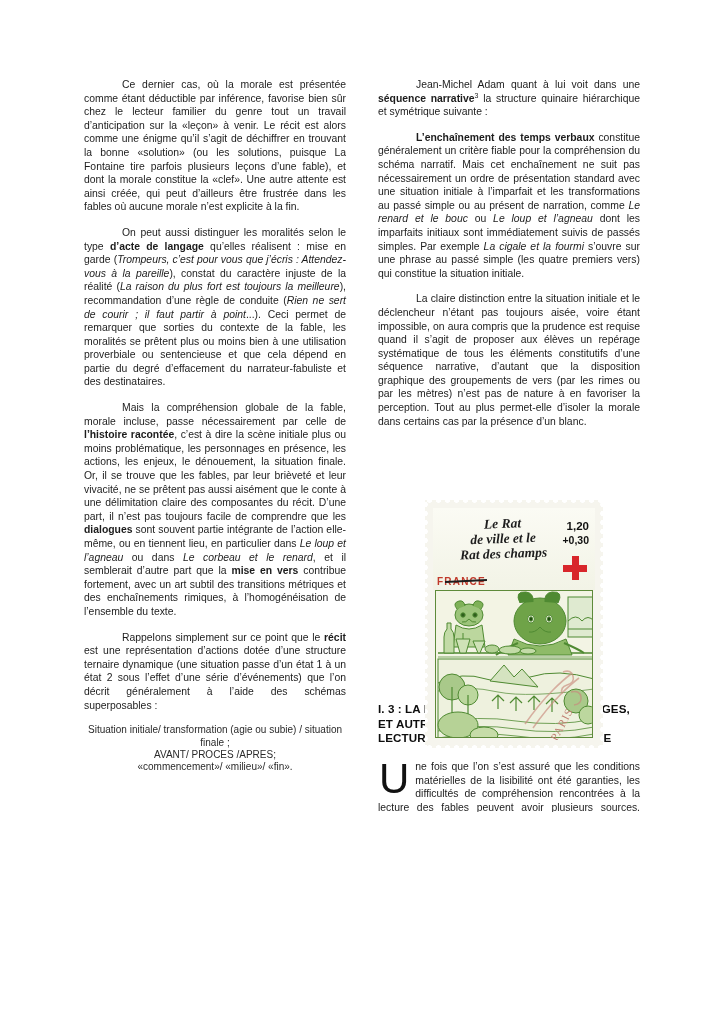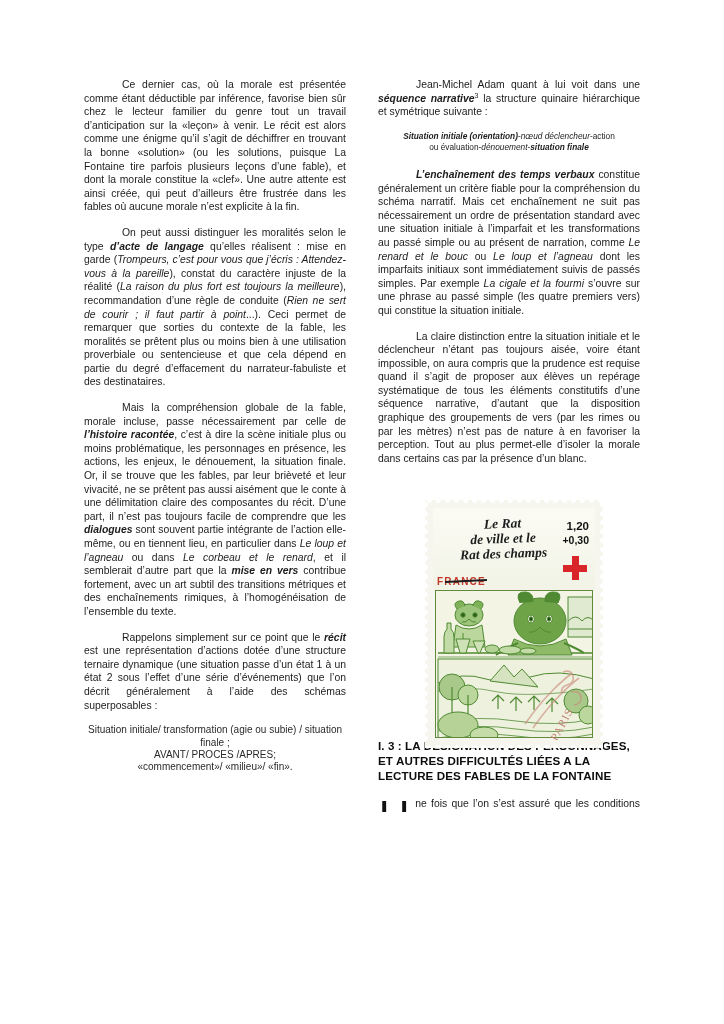--- a/index.html
+++ b/index.html
@@ -34,21 +34,21 @@
   p.body {
     margin: 0 0 12px 0;
     font-size: 10.4px;
     line-height: 13.6px;
     text-align: justify;
     text-indent: 38px;
     color: #1c1c1c;
     -webkit-font-smoothing: antialiased;
   }
 
-  b { font-weight: bold; font-style: italic; }
+  b { font-weight: bold; }
   i { font-style: italic; }
 
   .schema {
     margin: 4px 0 14px 0;
     font-size: 8.3px;
     line-height: 11.6px;
     text-align: center;
     color: #1c1c1c;
   }
   .schema-left {
@@ -266,24 +266,20 @@
         <div>Situation initiale/ transformation (agie ou subie) / situation</div>
         <div>finale ;</div>
         <div>AVANT/ PROCES /APRES;</div>
         <div>«commencement»/ «milieu»/ «fin».</div>
       </div>
     </div>
 
     <div class="col col-right">
       <p class="body"><span>Jean-Michel Adam quant à lui voit dans une </span><b>séquence narrative</b><sup>3</sup><span> la structure quinaire hiérarchique et symétrique suivante :</span></p>
 
-      <div class="schema">
-        <div><b>Situation initiale (orientation)</b><span>-</span><i>nœud déclencheur</i><span>-action</span></div>
-        <div><span>ou évaluation-</span><i>dénouement</i><span>-</span><b>situation finale</b></div>
-      </div>
 
       <p class="body"><b>L’enchaînement des temps verbaux</b><span> constitue généralement un critère fiable pour la compréhension du schéma narratif. Mais cet enchaînement ne suit pas nécessairement un ordre de présentation standard avec une situation initiale à l’imparfait et les transformations au passé simple ou au présent de narration, comme </span><i>Le renard et le bouc</i><span> ou </span><i>Le loup et l’agneau</i><span> dont les imparfaits initiaux sont immédiatement suivis de passés simples. Par exemple </span><i>La cigale et la fourmi</i><span> s’ouvre sur une phrase au passé simple (les quatre premiers vers) qui constitue la situation initiale.</span></p>
       <p class="body"><span>La claire distinction entre la situation initiale et le déclencheur n’étant pas toujours aisée, voire étant impossible, on aura compris que la prudence est requise quand il s’agit de proposer aux élèves un repérage systématique de tous les éléments constitutifs d’une séquence narrative, d’autant que la disposition graphique des groupements de vers (par les rimes ou par les mètres) n’est pas de nature à en favoriser la perception. Tout au plus permet-elle d’isoler la morale dans certains cas par la présence d’un blanc.</span></p>
 
       <div style="height:252px"></div>
 
       <h2 class="section-heading">I. 3 : LA DÉSIGNATION DES PERSONNAGES, ET AUTRES DIFFICULTÉS LIÉES A LA LECTURE DES FABLES DE LA FONTAINE</h2>
 
       <p class="dropcap-para">
         <span class="dropcap">U</span><span>ne fois que l’on s’est assuré que les conditions matérielles de la lisibilité ont été garanties, les difficultés de compréhension rencontrées à la lecture des fables peuvent avoir plusieurs sources. Certaines sont liées</span>

